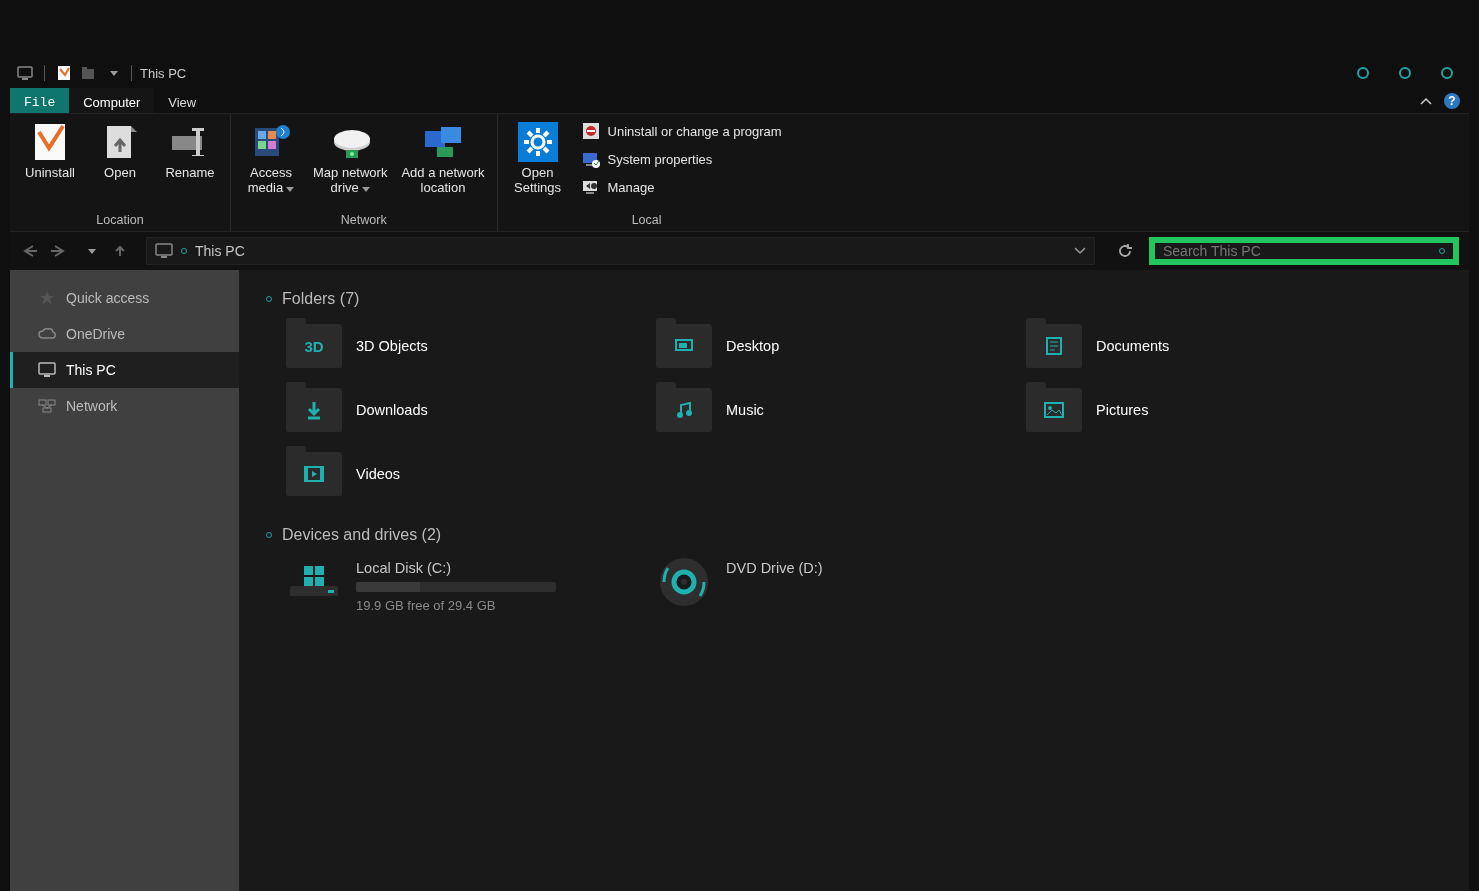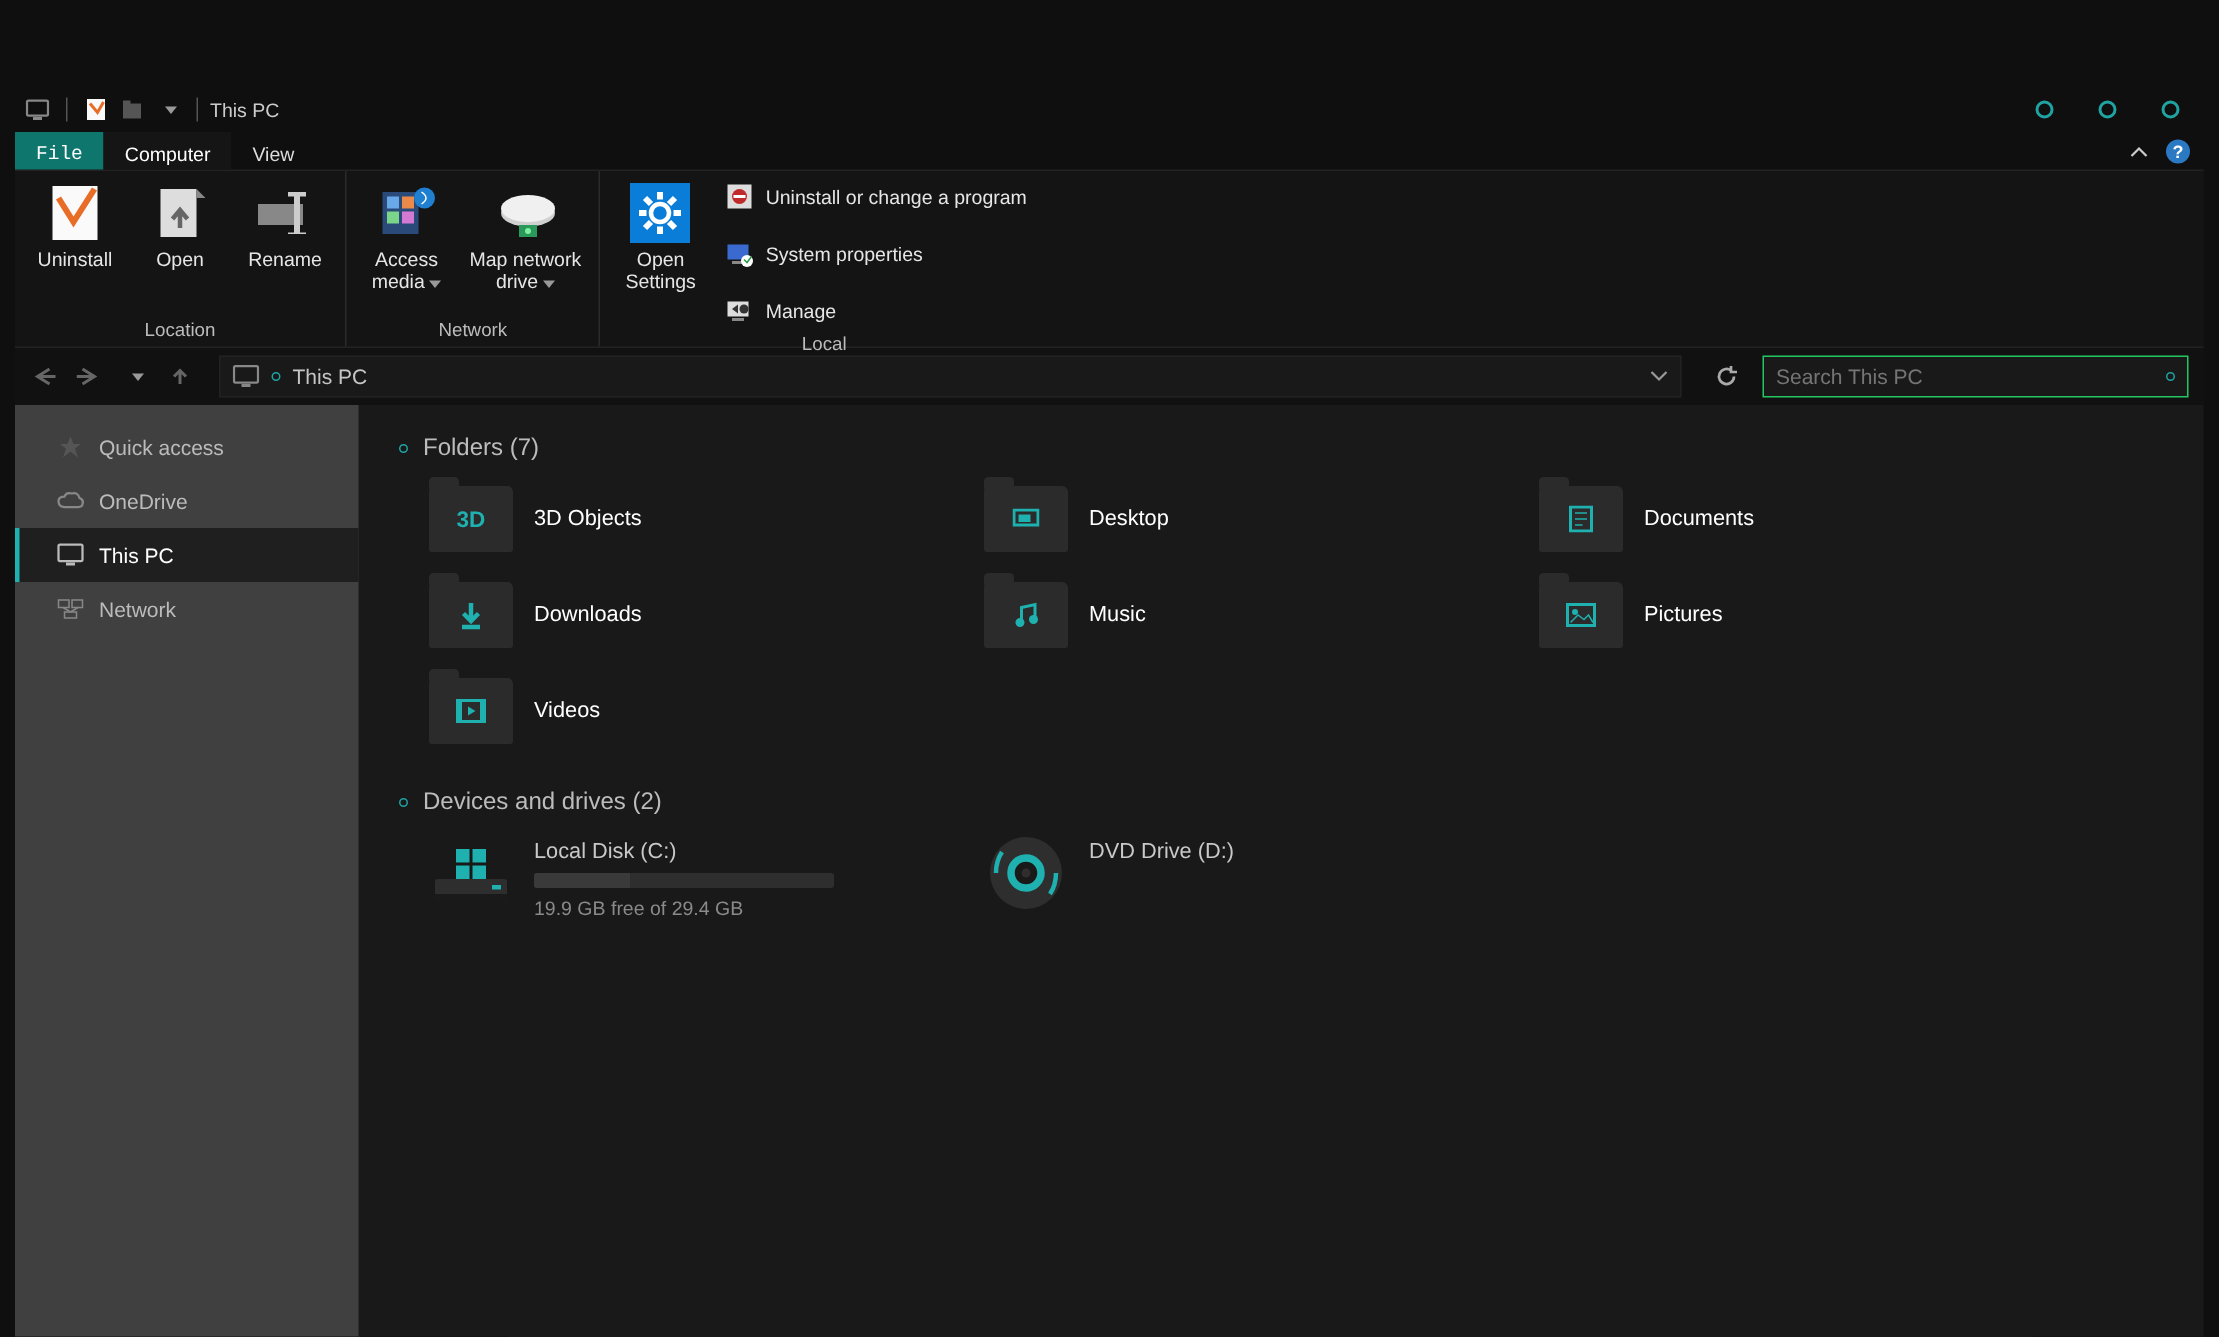--- a/index.html
+++ b/index.html
@@ -19,29 +19,29 @@
 .tabs .tab.active { background: #151515; color: #fff; }
 .tabs .spacer { flex: 1; }
 .tabs .collapse { display: flex; align-items: center; gap: 10px; padding-right: 8px; }
 .ribbon { height: 118px; background: #141414; display: flex; border-bottom: 1px solid #222; }
 .rgroup { display: flex; flex-direction: column; border-right: 1px solid #2a2a2a; }
 .rgroup .items { flex: 1; display: flex; align-items: flex-start; padding: 4px 10px; gap: 10px; }
 .rgroup .label { text-align: center; font-size: 12.5px; color: #bcbcbc; padding-bottom: 4px; }
 .bigbtn { display: flex; flex-direction: column; align-items: center; justify-content: flex-start; width: auto; min-width: 60px; padding: 4px 2px; }
 .bigbtn .icon { width: 40px; height: 40px; display: flex; align-items: center; justify-content: center; }
 .bigbtn .text { font-size: 13px; color: #e6e6e6; text-align: center; line-height: 1.15; margin-top: 4px; white-space: pre-line; }
-.smallbtn-row { display: flex; flex-direction: column; gap: 16px; padding-top: 2px; }
+.smallbtn-row { display: flex; flex-direction: column; gap: 6px; padding-top: 2px; }
 .smallbtn { display: flex; align-items: center; gap: 8px; font-size: 13px; color: #e6e6e6; padding: 2px 4px; white-space: nowrap; }
 .smallbtn .icon { width: 18px; height: 18px; display: flex; align-items: center; justify-content: center; }
 .nav { height: 38px; background: #111; display: flex; align-items: center; padding: 0 10px; gap: 10px; }
 .nav .navbtn { width: 20px; height: 20px; display: flex; align-items: center; justify-content: center; color: #777; }
 .nav .addr { flex: 1; display: flex; align-items: center; background: #191919; height: 28px; padding: 0 8px; border: 1px solid #222; gap: 8px; margin: 0 6px; }
 .nav .addr .crumb { font-size: 14px; color: #c5c5c5; }
 .nav .refresh { width: 28px; height: 28px; display: flex; align-items: center; justify-content: center; color: #999; }
-.nav .search { width: 284px; height: 28px; background: #191919; border: 1px solid #22c55e; display: flex; align-items: center; padding: 0 8px; justify-content: space-between; }
+.nav .search { width: 310px; height: 28px; background: #191919; border: 6px solid #22c55e; display: flex; align-items: center; padding: 0 8px; justify-content: space-between; }
 .nav .search input { background: transparent; border: none; outline: none; color: #8a8a8a; font-size: 14px; width: 250px; }
 .body { display: flex; height: calc(100% - 30px - 26px - 118px - 38px); }
 .sidebar { width: 230px; background: #404040; padding-top: 10px; border-right: 1px solid #1a1a1a; }
 .sidebar .item { display: flex; align-items: center; gap: 10px; padding: 10px 14px 10px 28px; font-size: 14px; color: #bbb; cursor: pointer; }
 .sidebar .item.active { background: #1f1f1f; border-left: 3px solid #1fb0b0; padding-left: 25px; color: #fff; }
 .sidebar .icon { width: 18px; display: flex; align-items: center; justify-content: center; }
 .content { flex: 1; background: #191919; padding: 20px 26px; overflow: auto; }
 .section-header { font-size: 16px; color: #bcbcbc; margin-bottom: 16px; display: flex; align-items: center; gap: 10px; }
 .folders { display: grid; grid-template-columns: repeat(3, 340px); gap: 20px 30px; margin-left: 20px; margin-bottom: 30px; }
 .folderitem { display: flex; align-items: center; gap: 14px; cursor: pointer; }
@@ -173,20 +173,31 @@
             <svg width="44" height="36">
                 <ellipse cx="22" cy="18" rx="18" ry="9" fill="#d0d0d0"></ellipse>
                 <ellipse cx="22" cy="15" rx="18" ry="9" fill="#f0f0f0"></ellipse>
                 <rect x="16" y="26" width="12" height="8" fill="#2a9a5a"></rect>
                 <circle cx="22" cy="30" r="2" fill="#7ff0a0"></circle>
               </svg>
           </div>
           <div class="text"><span>Map network
 drive</span><span class="chev"></span></div>
         </div>
+        <div class="bigbtn">
+          <div class="icon">
+            <svg width="46" height="38">
+                <rect x="2" y="8" width="20" height="16" fill="#2a6ad0"></rect>
+                <rect x="18" y="4" width="20" height="16" fill="#3a8ae0"></rect>
+                <rect x="14" y="24" width="16" height="10" fill="#2a9a5a"></rect>
+              </svg>
+          </div>
+          <div class="text">Add a network
+location</div>
+        </div>
       </div>
       <div class="label">Network</div>
     </div>
 
     <div class="rgroup" style="border-right:none">
       <div class="items">
         <div class="bigbtn">
           <div class="icon">
             <svg width="40" height="40">
                 <rect width="40" height="40" fill="#0a7dd8"></rect>

